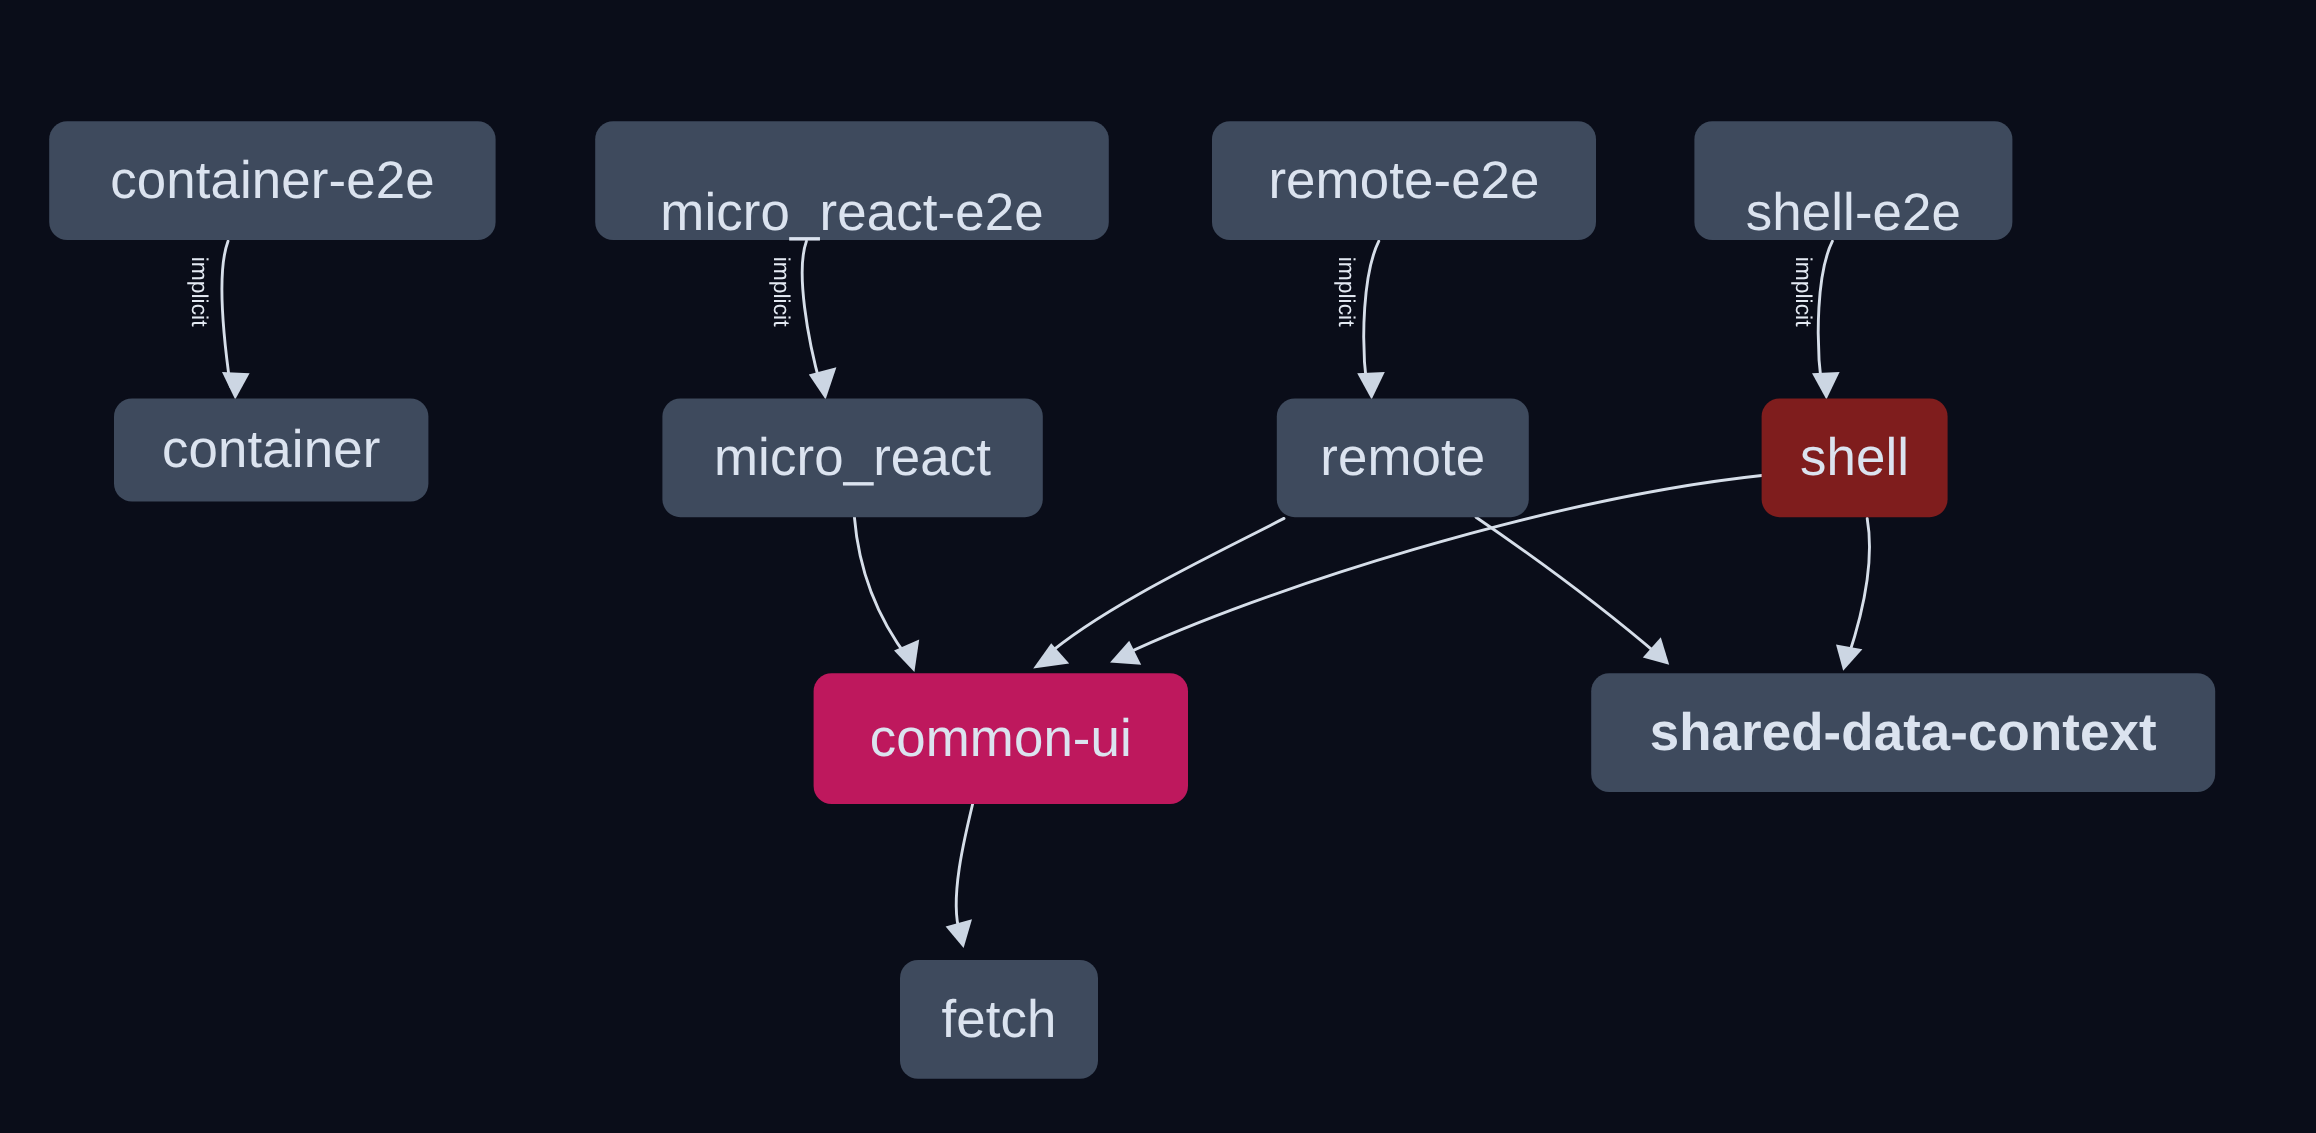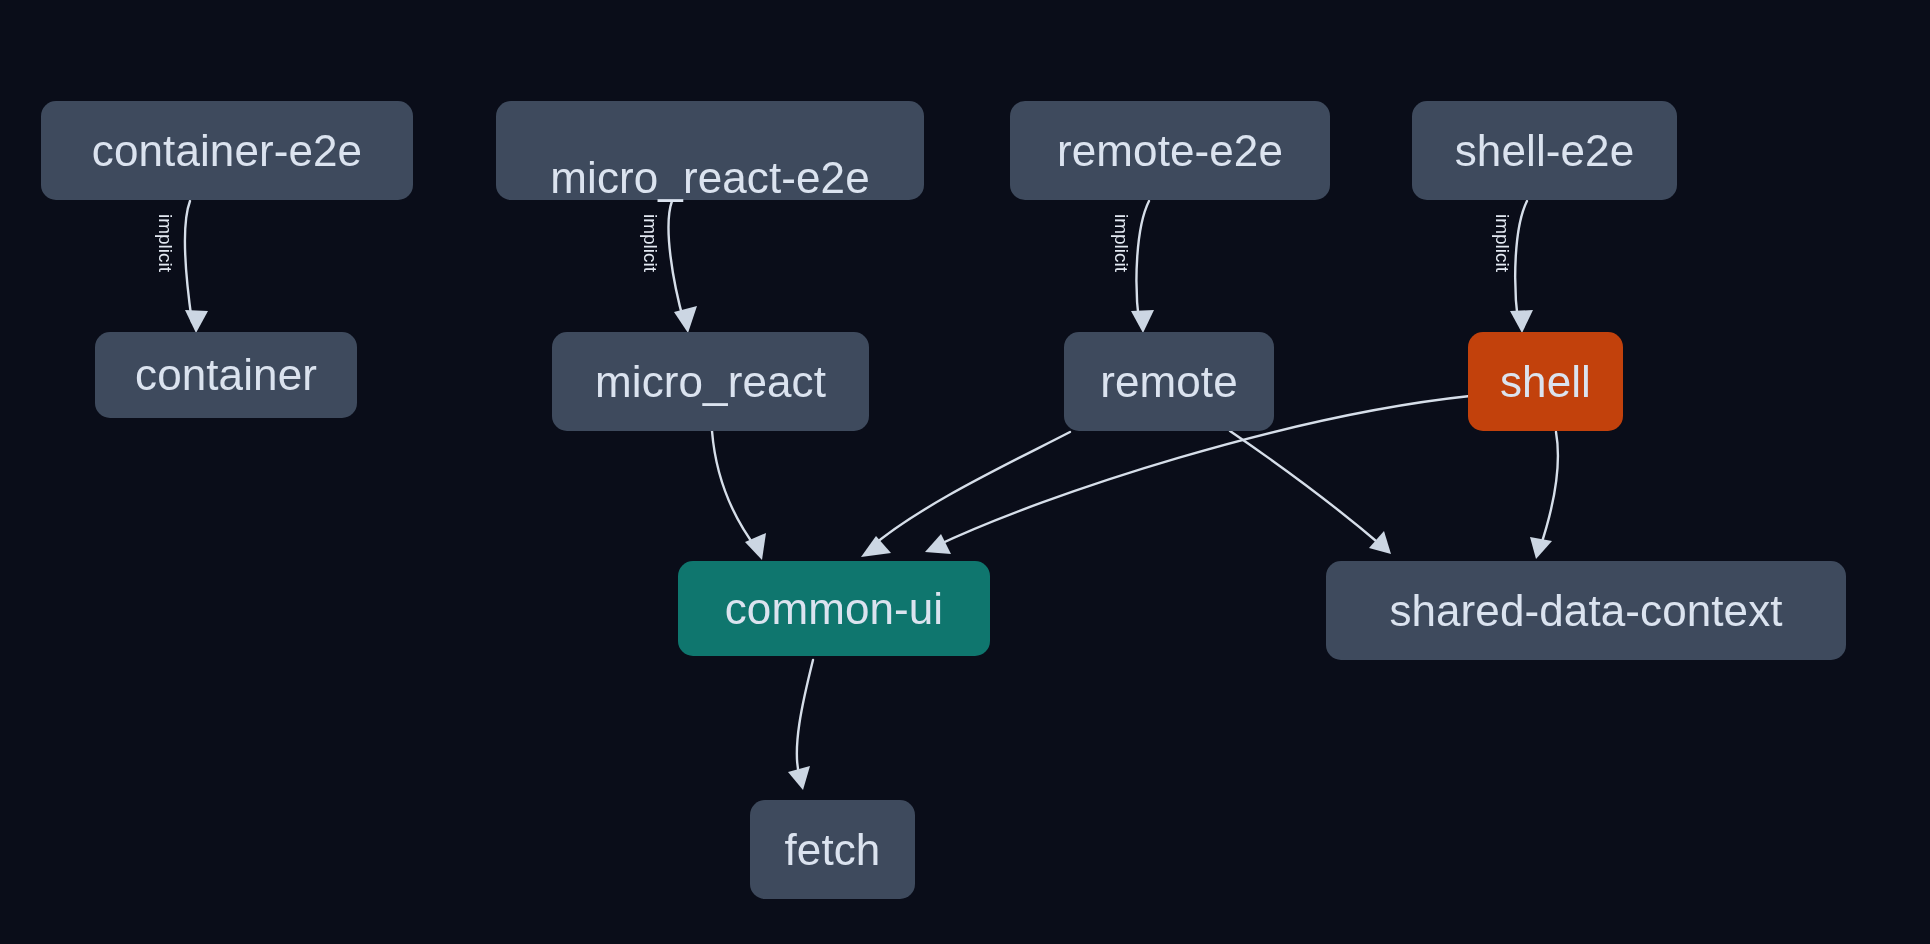--- a/index.html
+++ b/index.html
@@ -83,39 +83,39 @@
   <div id="node-layer">
       <div class="node" style="left: 41px; top: 101px; width: 372px; height: 99px; background: rgb(62, 74, 93); color: rgb(219, 227, 239);">
         <span class="node-label">container-e2e</span>
       </div>
       <div class="node" style="left: 496px; top: 101px; width: 428px; height: 99px; background: rgb(62, 74, 93); color: rgb(219, 227, 239); align-items: flex-end;">
         <span class="node-label">micro_react-e2e</span>
       </div>
       <div class="node" style="left: 1010px; top: 101px; width: 320px; height: 99px; background: rgb(62, 74, 93); color: rgb(219, 227, 239);">
         <span class="node-label">remote-e2e</span>
       </div>
-      <div class="node" style="left: 1412px; top: 101px; width: 265px; height: 99px; background: rgb(62, 74, 93); color: rgb(219, 227, 239);">
+      <div class="node" style="left: 1412px; top: 101px; width: 265px; height: 99px; background: rgb(62, 74, 93); color: rgb(219, 227, 239); align-items: flex-end;">
         <span class="node-label">shell-e2e</span>
       </div>
       <div class="node" style="left: 95px; top: 332px; width: 262px; height: 86px; background: rgb(62, 74, 93); color: rgb(219, 227, 239);">
         <span class="node-label">container</span>
       </div>
       <div class="node" style="left: 552px; top: 332px; width: 317px; height: 99px; background: rgb(62, 74, 93); color: rgb(219, 227, 239);">
         <span class="node-label">micro_react</span>
       </div>
       <div class="node" style="left: 1064px; top: 332px; width: 210px; height: 99px; background: rgb(62, 74, 93); color: rgb(219, 227, 239);">
         <span class="node-label">remote</span>
       </div>
-      <div class="node" style="left: 1468px; top: 332px; width: 155px; height: 99px; background: #c2410c; color: rgb(219, 227, 239);">
+      <div class="node" style="left: 1468px; top: 332px; width: 155px; height: 99px; background: #7f1d1d; color: rgb(219, 227, 239);">
         <span class="node-label">shell</span>
       </div>
-      <div class="node" style="left: 678px; top: 561px; width: 312px; height: 95px; background: #0f766e; color: rgb(219, 227, 239);">
+      <div class="node" style="left: 678px; top: 561px; width: 312px; height: 109px; background: #be185d; color: rgb(219, 227, 239);">
         <span class="node-label">common-ui</span>
       </div>
-      <div class="node" style="left: 1326px; top: 561px; width: 520px; height: 99px; background: rgb(62, 74, 93); color: rgb(219, 227, 239);">
+      <div class="node" style="left: 1326px; top: 561px; width: 520px; height: 99px; background: rgb(62, 74, 93); color: rgb(219, 227, 239); font-weight: bold;">
         <span class="node-label">shared-data-context</span>
       </div>
       <div class="node" style="left: 750px; top: 800px; width: 165px; height: 99px; background: rgb(62, 74, 93); color: rgb(219, 227, 239);">
         <span class="node-label">fetch</span>
       </div>
     </div>
   <div id="label-layer">
       <div class="edge-label" style="left: 176px; top: 214px; transform: rotate(90deg); color: rgb(227, 233, 242);">implicit</div>
       <div class="edge-label" style="left: 661px; top: 214px; transform: rotate(90deg); color: rgb(227, 233, 242);">implicit</div>
       <div class="edge-label" style="left: 1132px; top: 214px; transform: rotate(90deg); color: rgb(227, 233, 242);">implicit</div>

